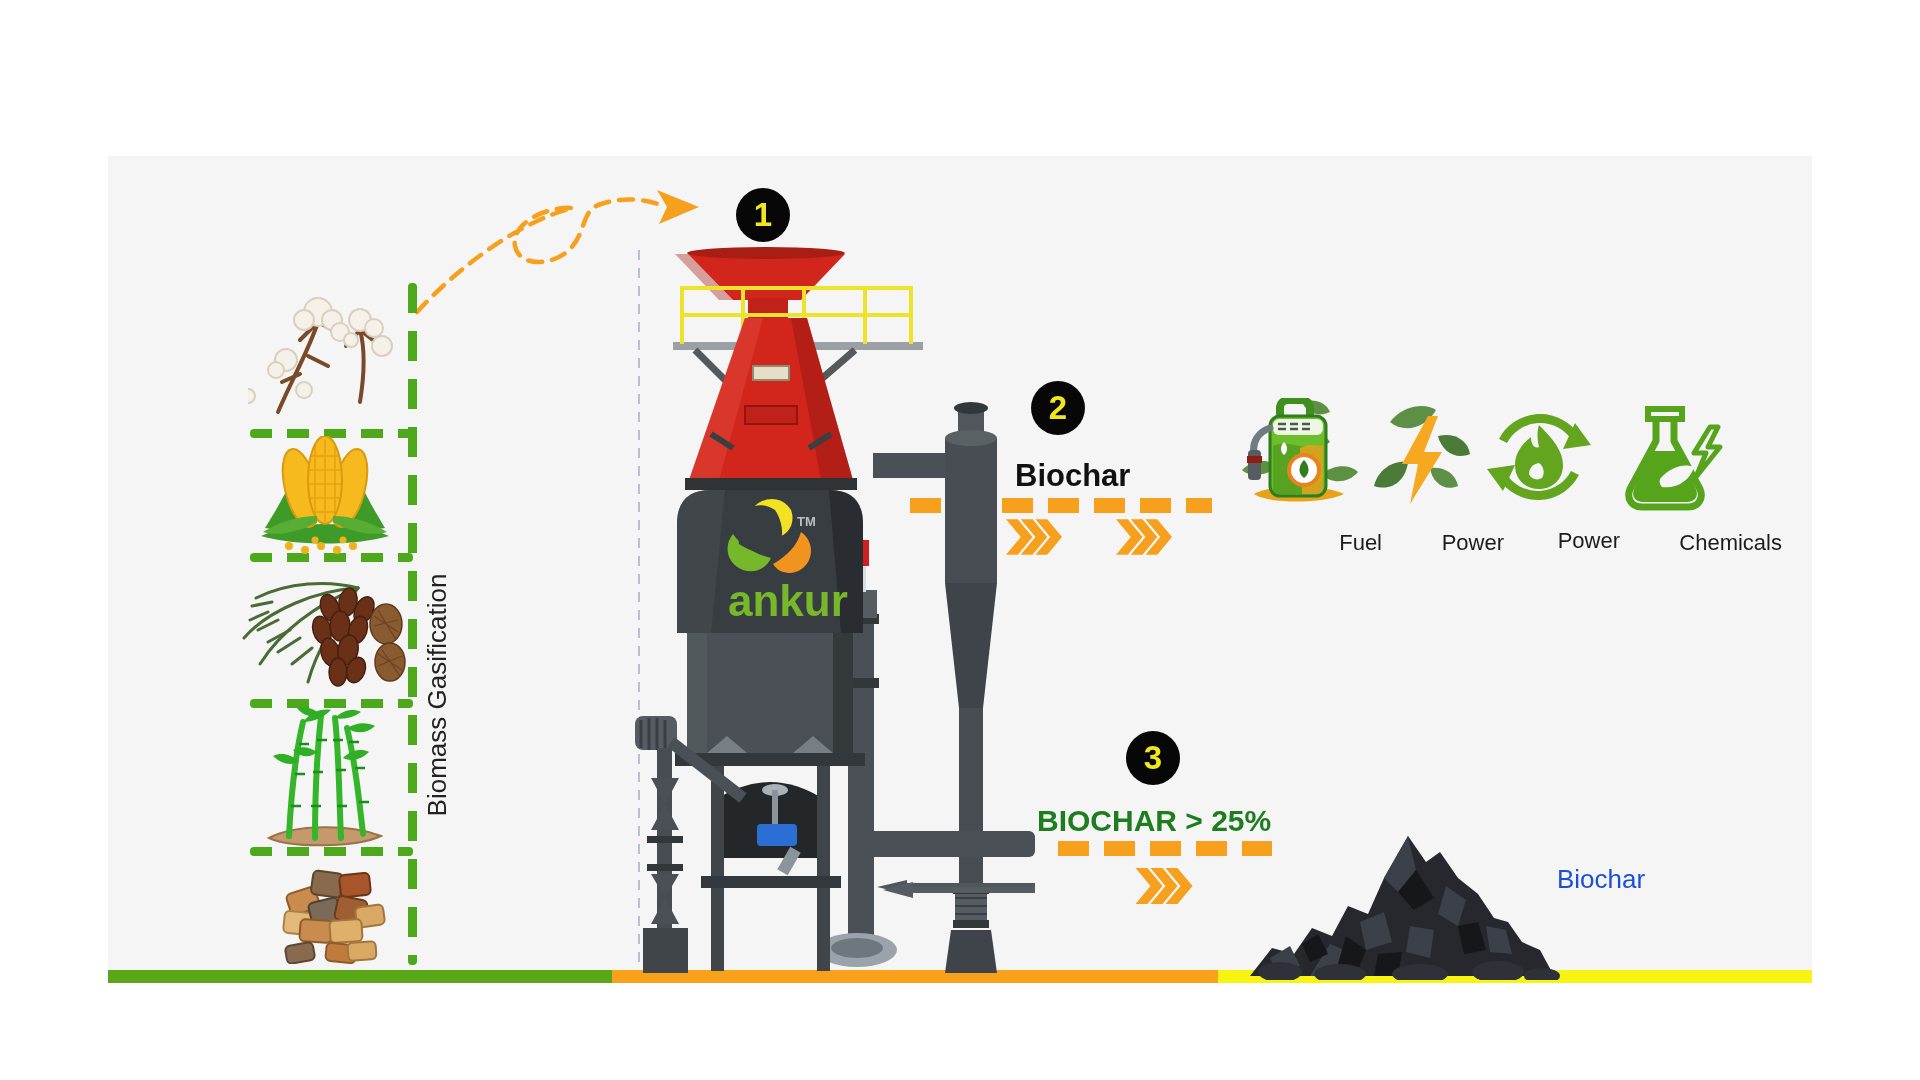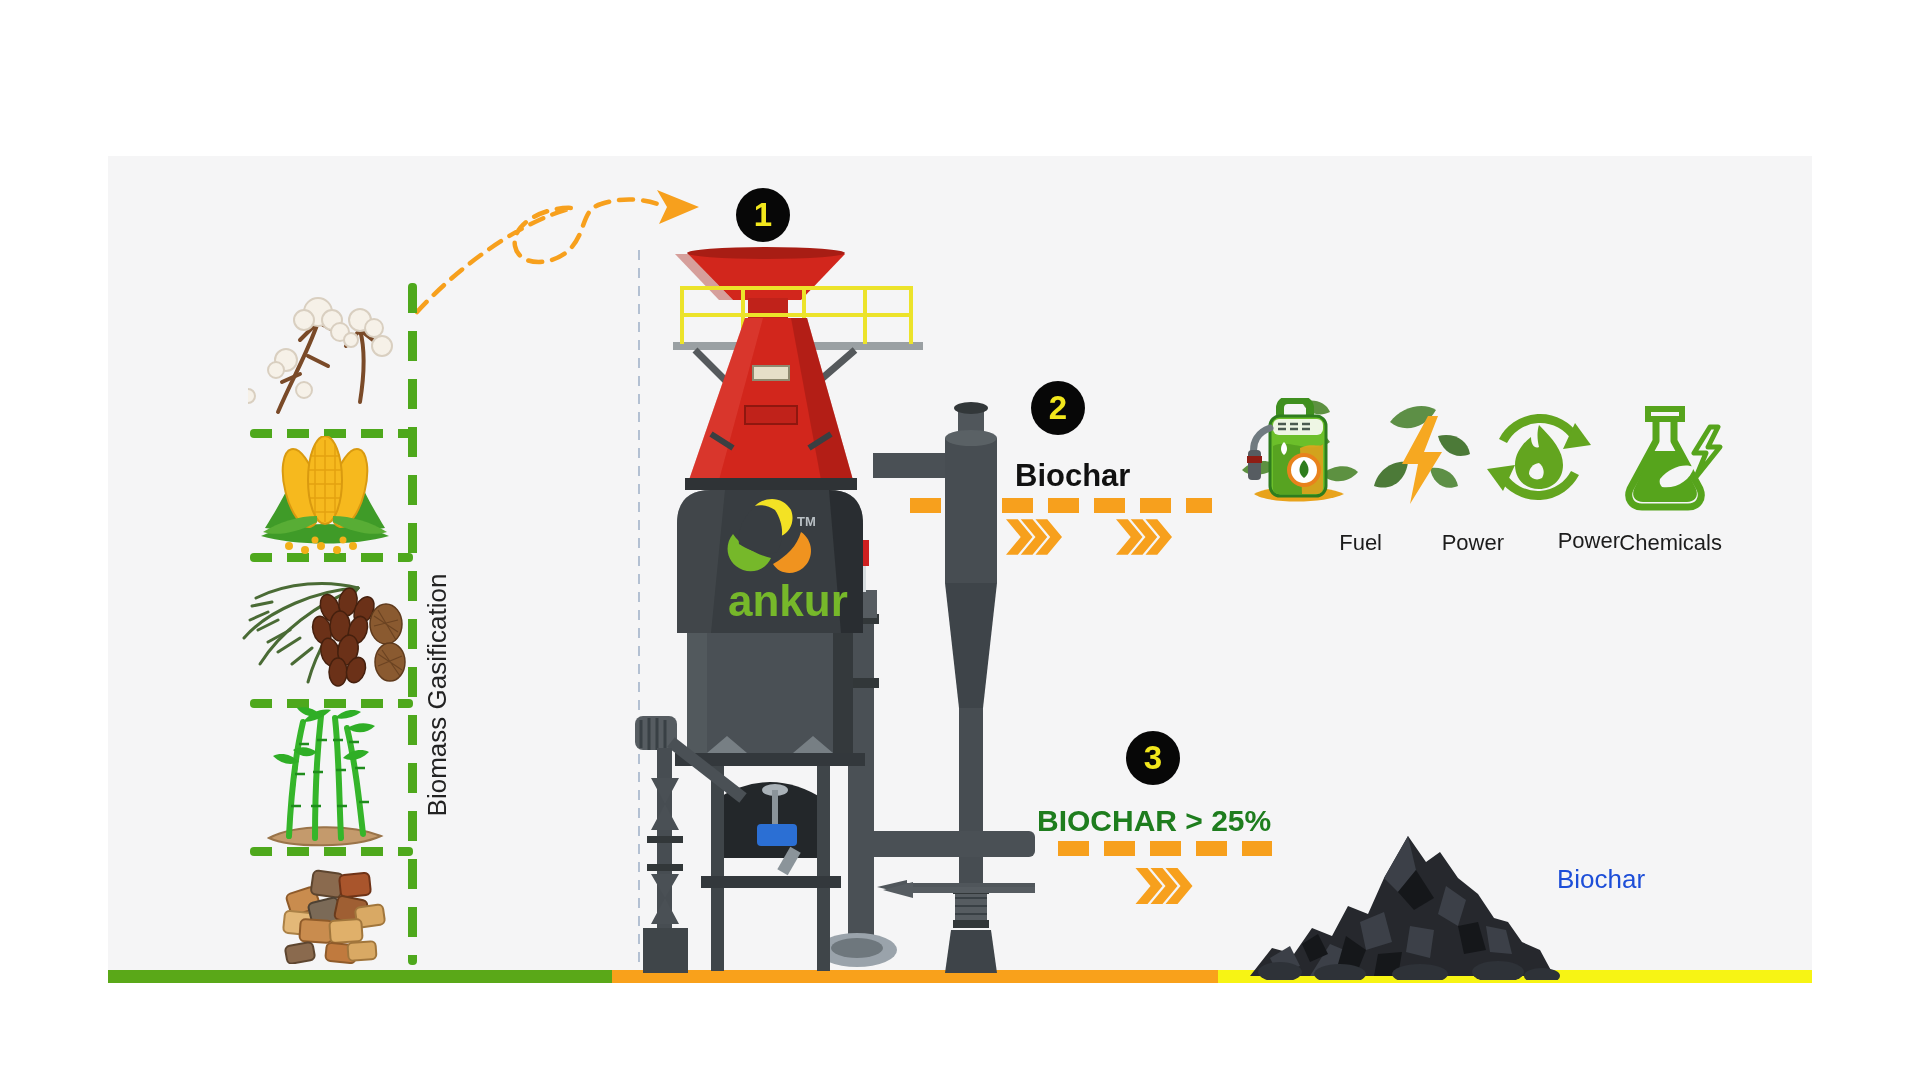--- a/index.html
+++ b/index.html
@@ -342,21 +342,21 @@
     <rect x="30" y="4" width="34" height="10" fill="none" stroke="#56a41c" stroke-width="6"></rect>
     <path d="M38,14 V36 L12,84 C8,94 14,102 24,102 L70,102 C80,102 86,94 82,84 L56,36 V14" fill="none" stroke="#56a41c" stroke-width="7" stroke-linejoin="round"></path>
     <path d="M34,46 L16,84 C13,92 18,97 25,97 L69,97 C76,97 81,92 78,84 L60,46 Z" fill="#56a41c"></path>
     <path d="M42,74 C52,62 66,58 76,62 C72,76 58,84 44,82 C42,80 41,77 42,74 Z" fill="#f5f5f6"></path>
     <polygon points="92,22 76,48 88,48 78,72 102,42 90,42 100,22" fill="none" stroke="#56a41c" stroke-width="5" stroke-linejoin="round"></polygon>
   </svg>
 
   <div class="abs out-label" style="left:1302px;top:530px;">Fuel</div>
   <div class="abs out-label" style="left:1424px;top:530px;">Power</div>
   <div class="abs out-label" style="left:1540px;top:528px;">Power</div>
-  <div class="abs out-label" style="left:1642px;top:530px;">Chemicals</div>
+  <div class="abs out-label" style="left:1702px;top:530px;">Chemicals</div>
 
   <div class="abs biochar-heading" style="left:1037px;top:804px;">BIOCHAR &gt; 25%</div>
   <div class="abs dash-orange" style="left:1058px;top:841px;width:214px;"></div>
   <svg class="abs" style="left:1135px;top:868px;" width="58" height="36" viewBox="0 0 76 48">
     <g fill="#f7a01d">
         <polygon points="0,0 16,0 36,24 16,48 0,48 20,24"></polygon>
         <polygon points="20,0 36,0 56,24 36,48 20,48 40,24"></polygon>
         <polygon points="40,0 56,0 76,24 56,48 40,48 60,24"></polygon>
       </g>
   </svg>

